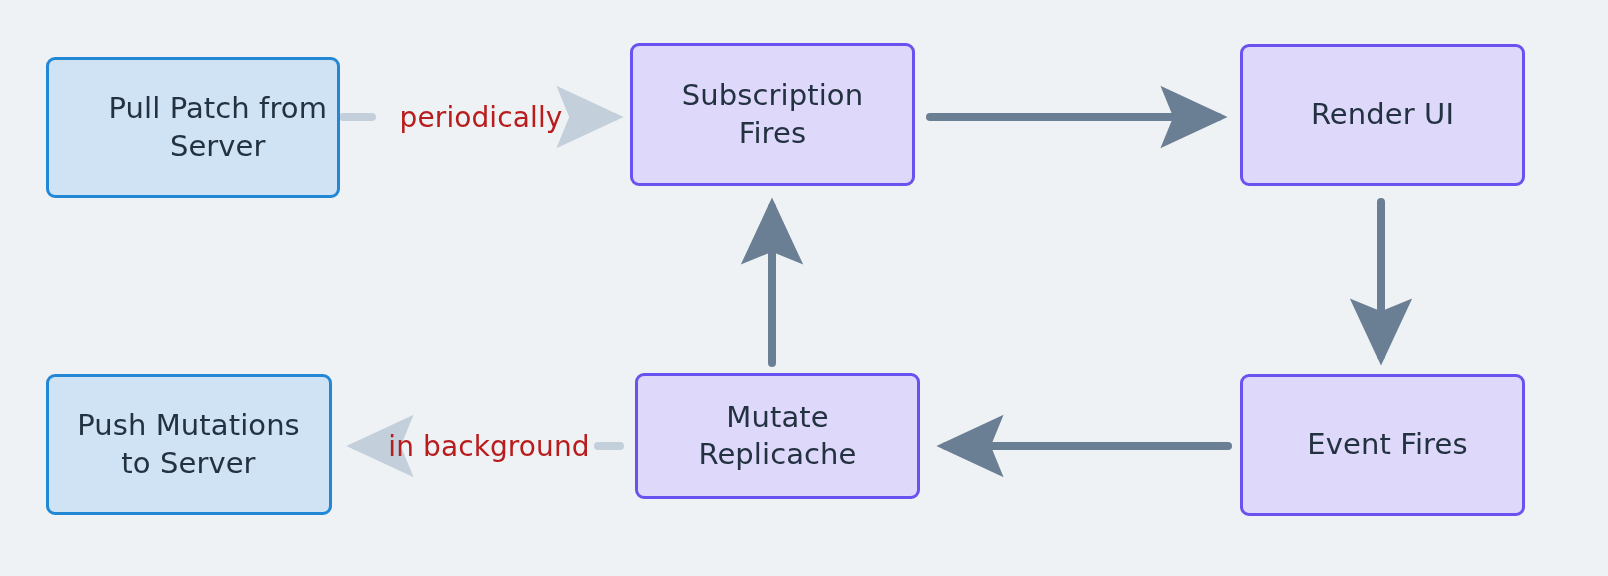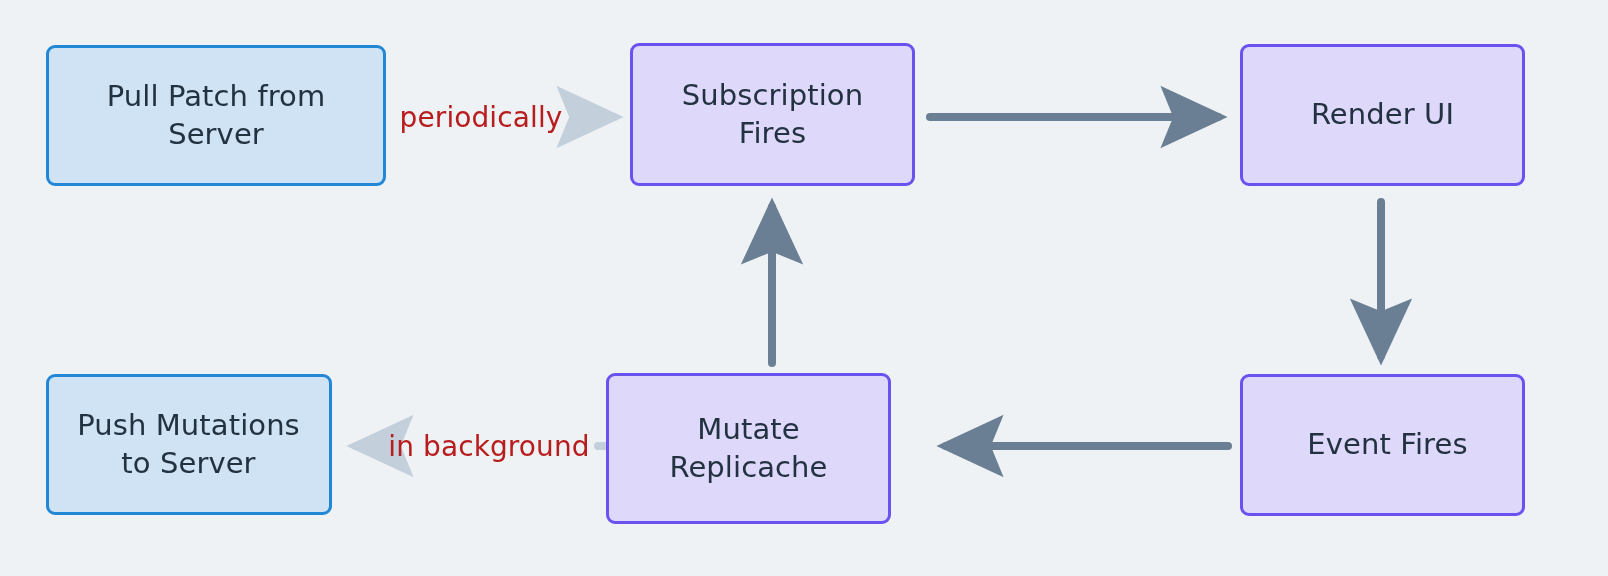--- a/index.html
+++ b/index.html
@@ -98,40 +98,40 @@
     <g>
       <line x1="772" y1="363" x2="772" y2="207" stroke="#6b7f94" stroke-width="8" stroke-linecap="round" marker-end="url(#arrow-solid)"></line>
     </g>
 
     <g>
       <line x1="620" y1="446" x2="598" y2="446" stroke="#c3cfdb" stroke-width="8" stroke-linecap="round"></line>
       <line x1="382" y1="446" x2="356" y2="446" stroke="#c3cfdb" stroke-width="8" stroke-linecap="round" marker-end="url(#arrow-dash)"></line>
     </g>
   </svg>
 
-  <div class="node node-blue" style="left:46px; top:45px; width:340px; height:141px;">
+  <div class="node node-blue" style="left:46px; top:57px; width:294px; height:141px;justify-content:flex-end;">
     <span class="node-label">Pull Patch from
 Server</span>
   </div>
 
   <div class="node node-purple" style="left:630px; top:43px; width:285px; height:143px;">
     <span class="node-label">Subscription
 Fires</span>
   </div>
 
   <div class="node node-purple" style="left:1240px; top:44px; width:285px; height:142px;text-align:center;">
     <span class="node-label">Render UI</span>
   </div>
 
   <div class="node node-blue" style="left:46px; top:374px; width:286px; height:141px;padding-left:9px;">
     <span class="node-label">Push Mutations
 to Server</span>
   </div>
 
-  <div class="node node-purple" style="left:606px; top:373px; width:285px; height:151px;">
+  <div class="node node-purple" style="left:635px; top:373px; width:285px; height:126px;">
     <span class="node-label">Mutate
 Replicache</span>
   </div>
 
   <div class="node node-purple" style="left:1240px; top:374px; width:285px; height:142px;padding-left:20px;">
     <span class="node-label">Event Fires</span>
   </div>
 
   <div class="edge-label" style="left:481px; top:117px;">periodically</div>
 

